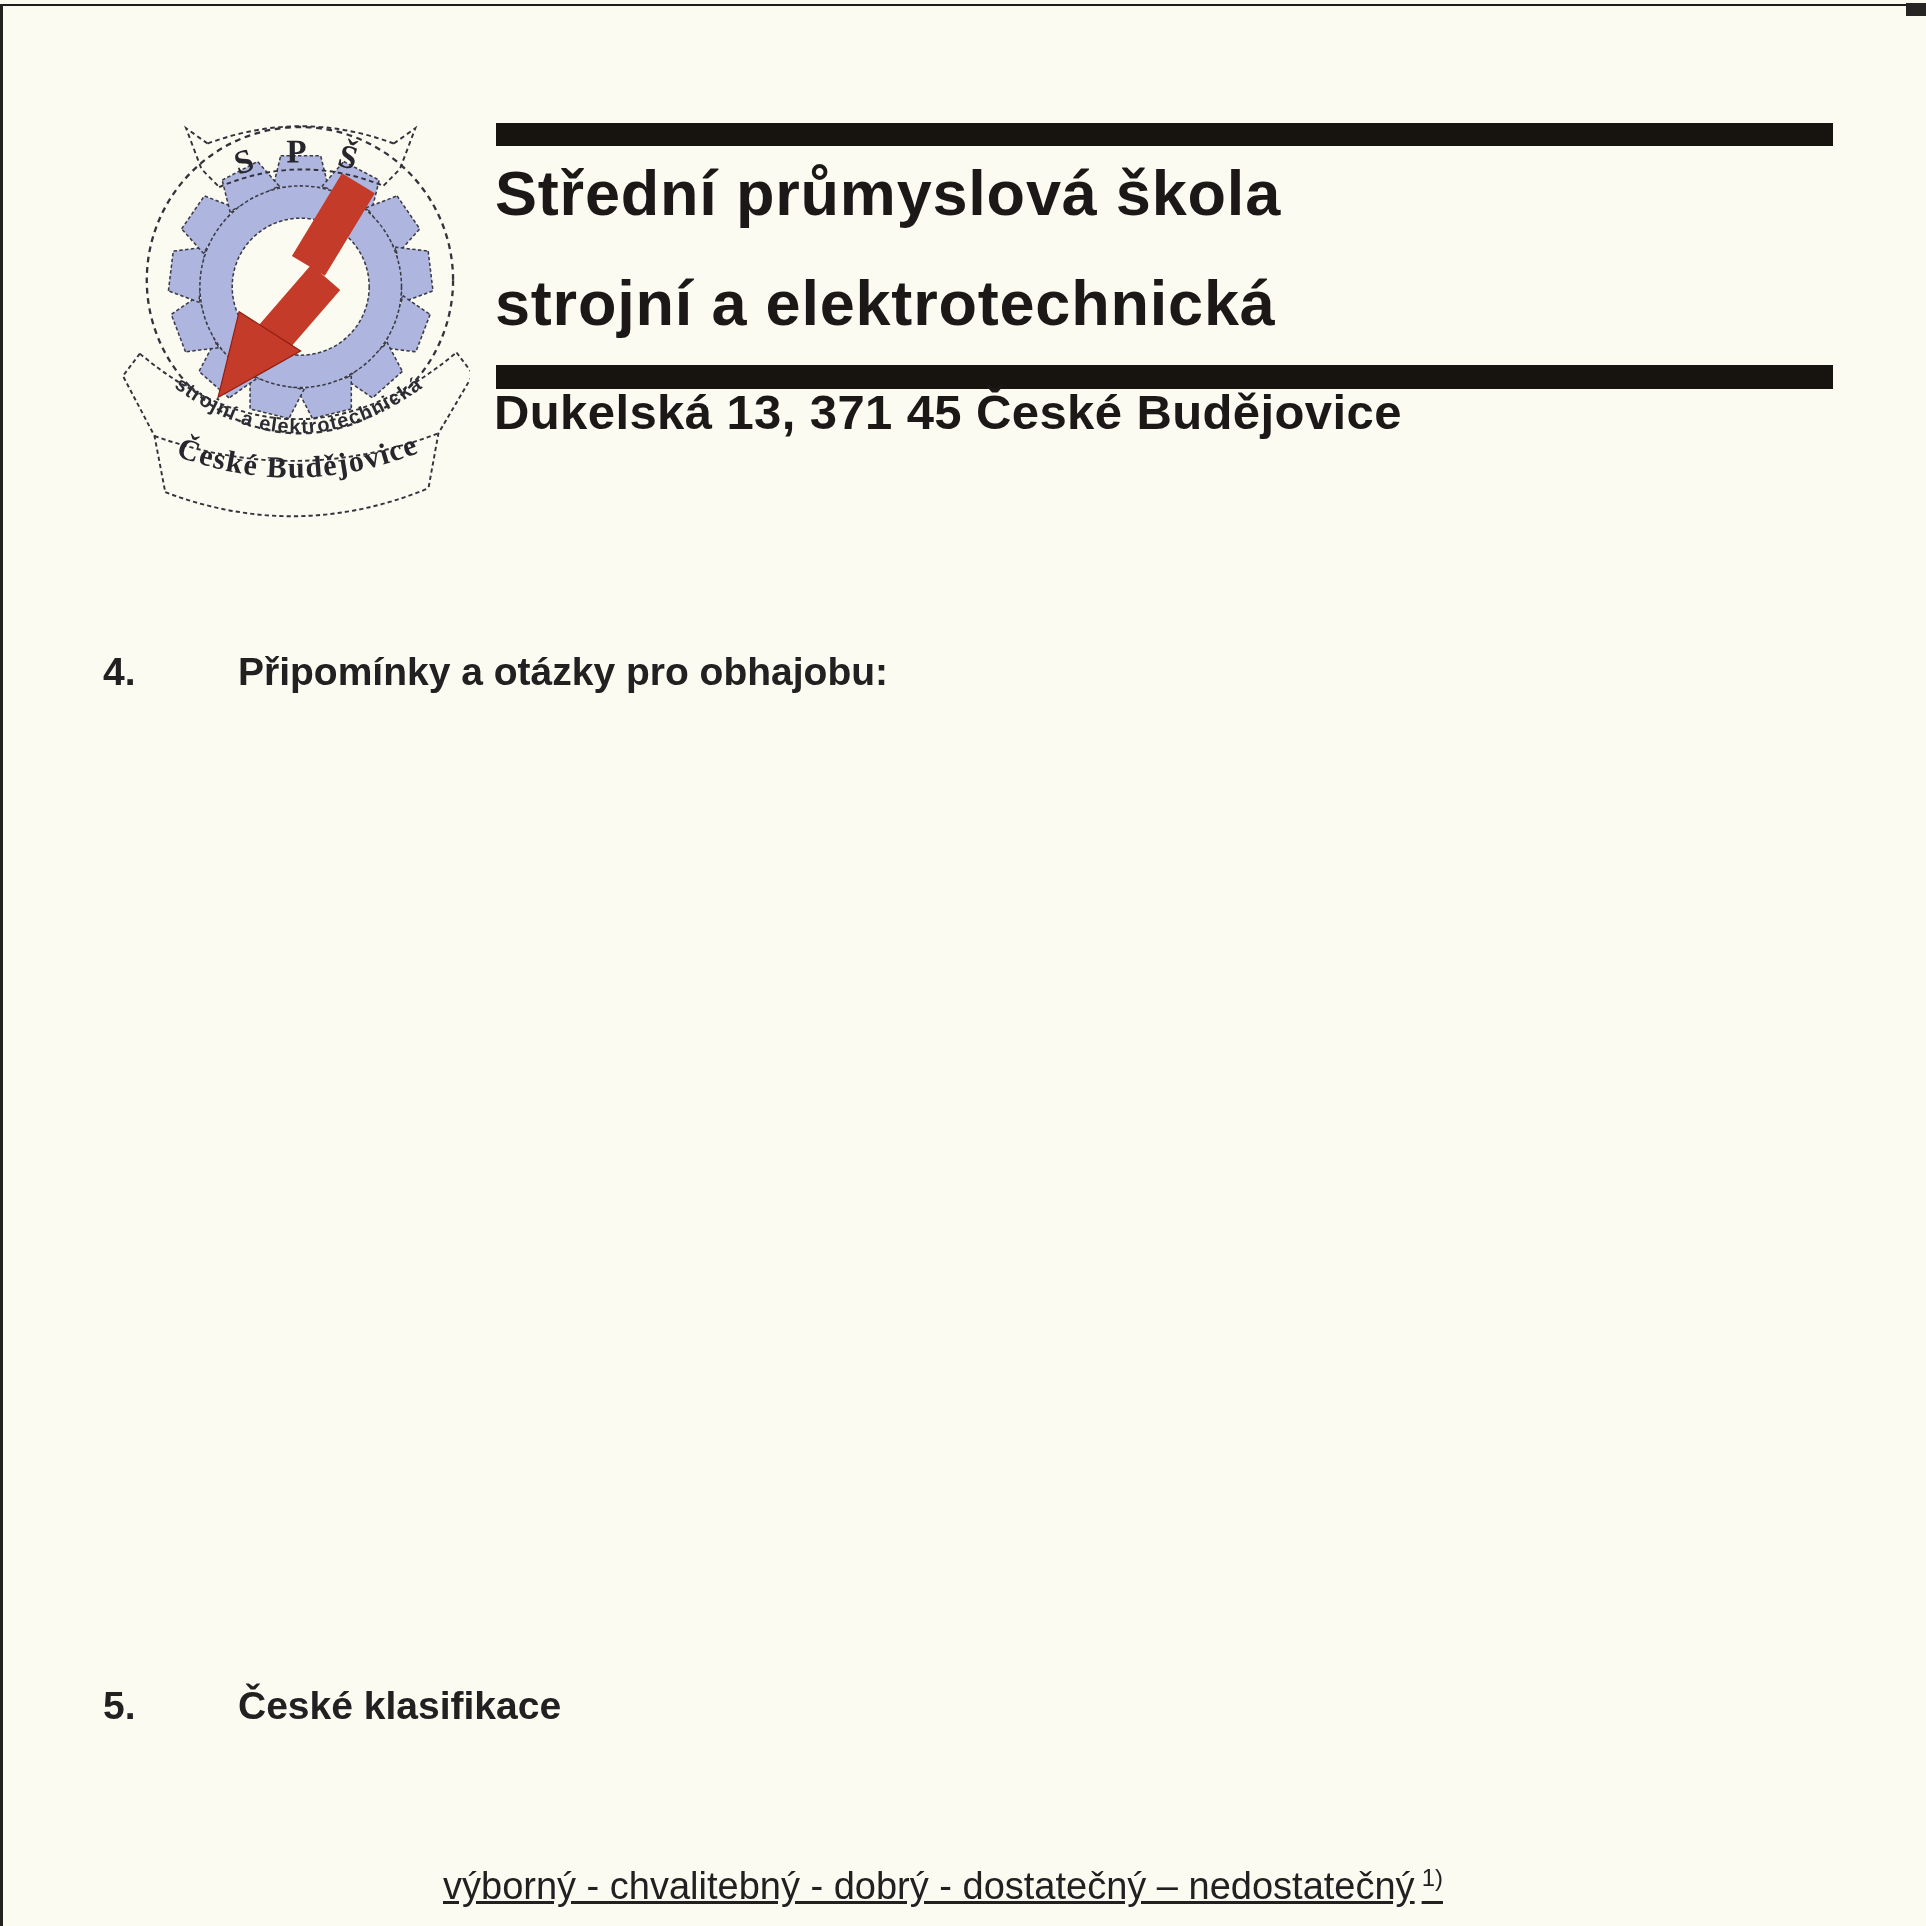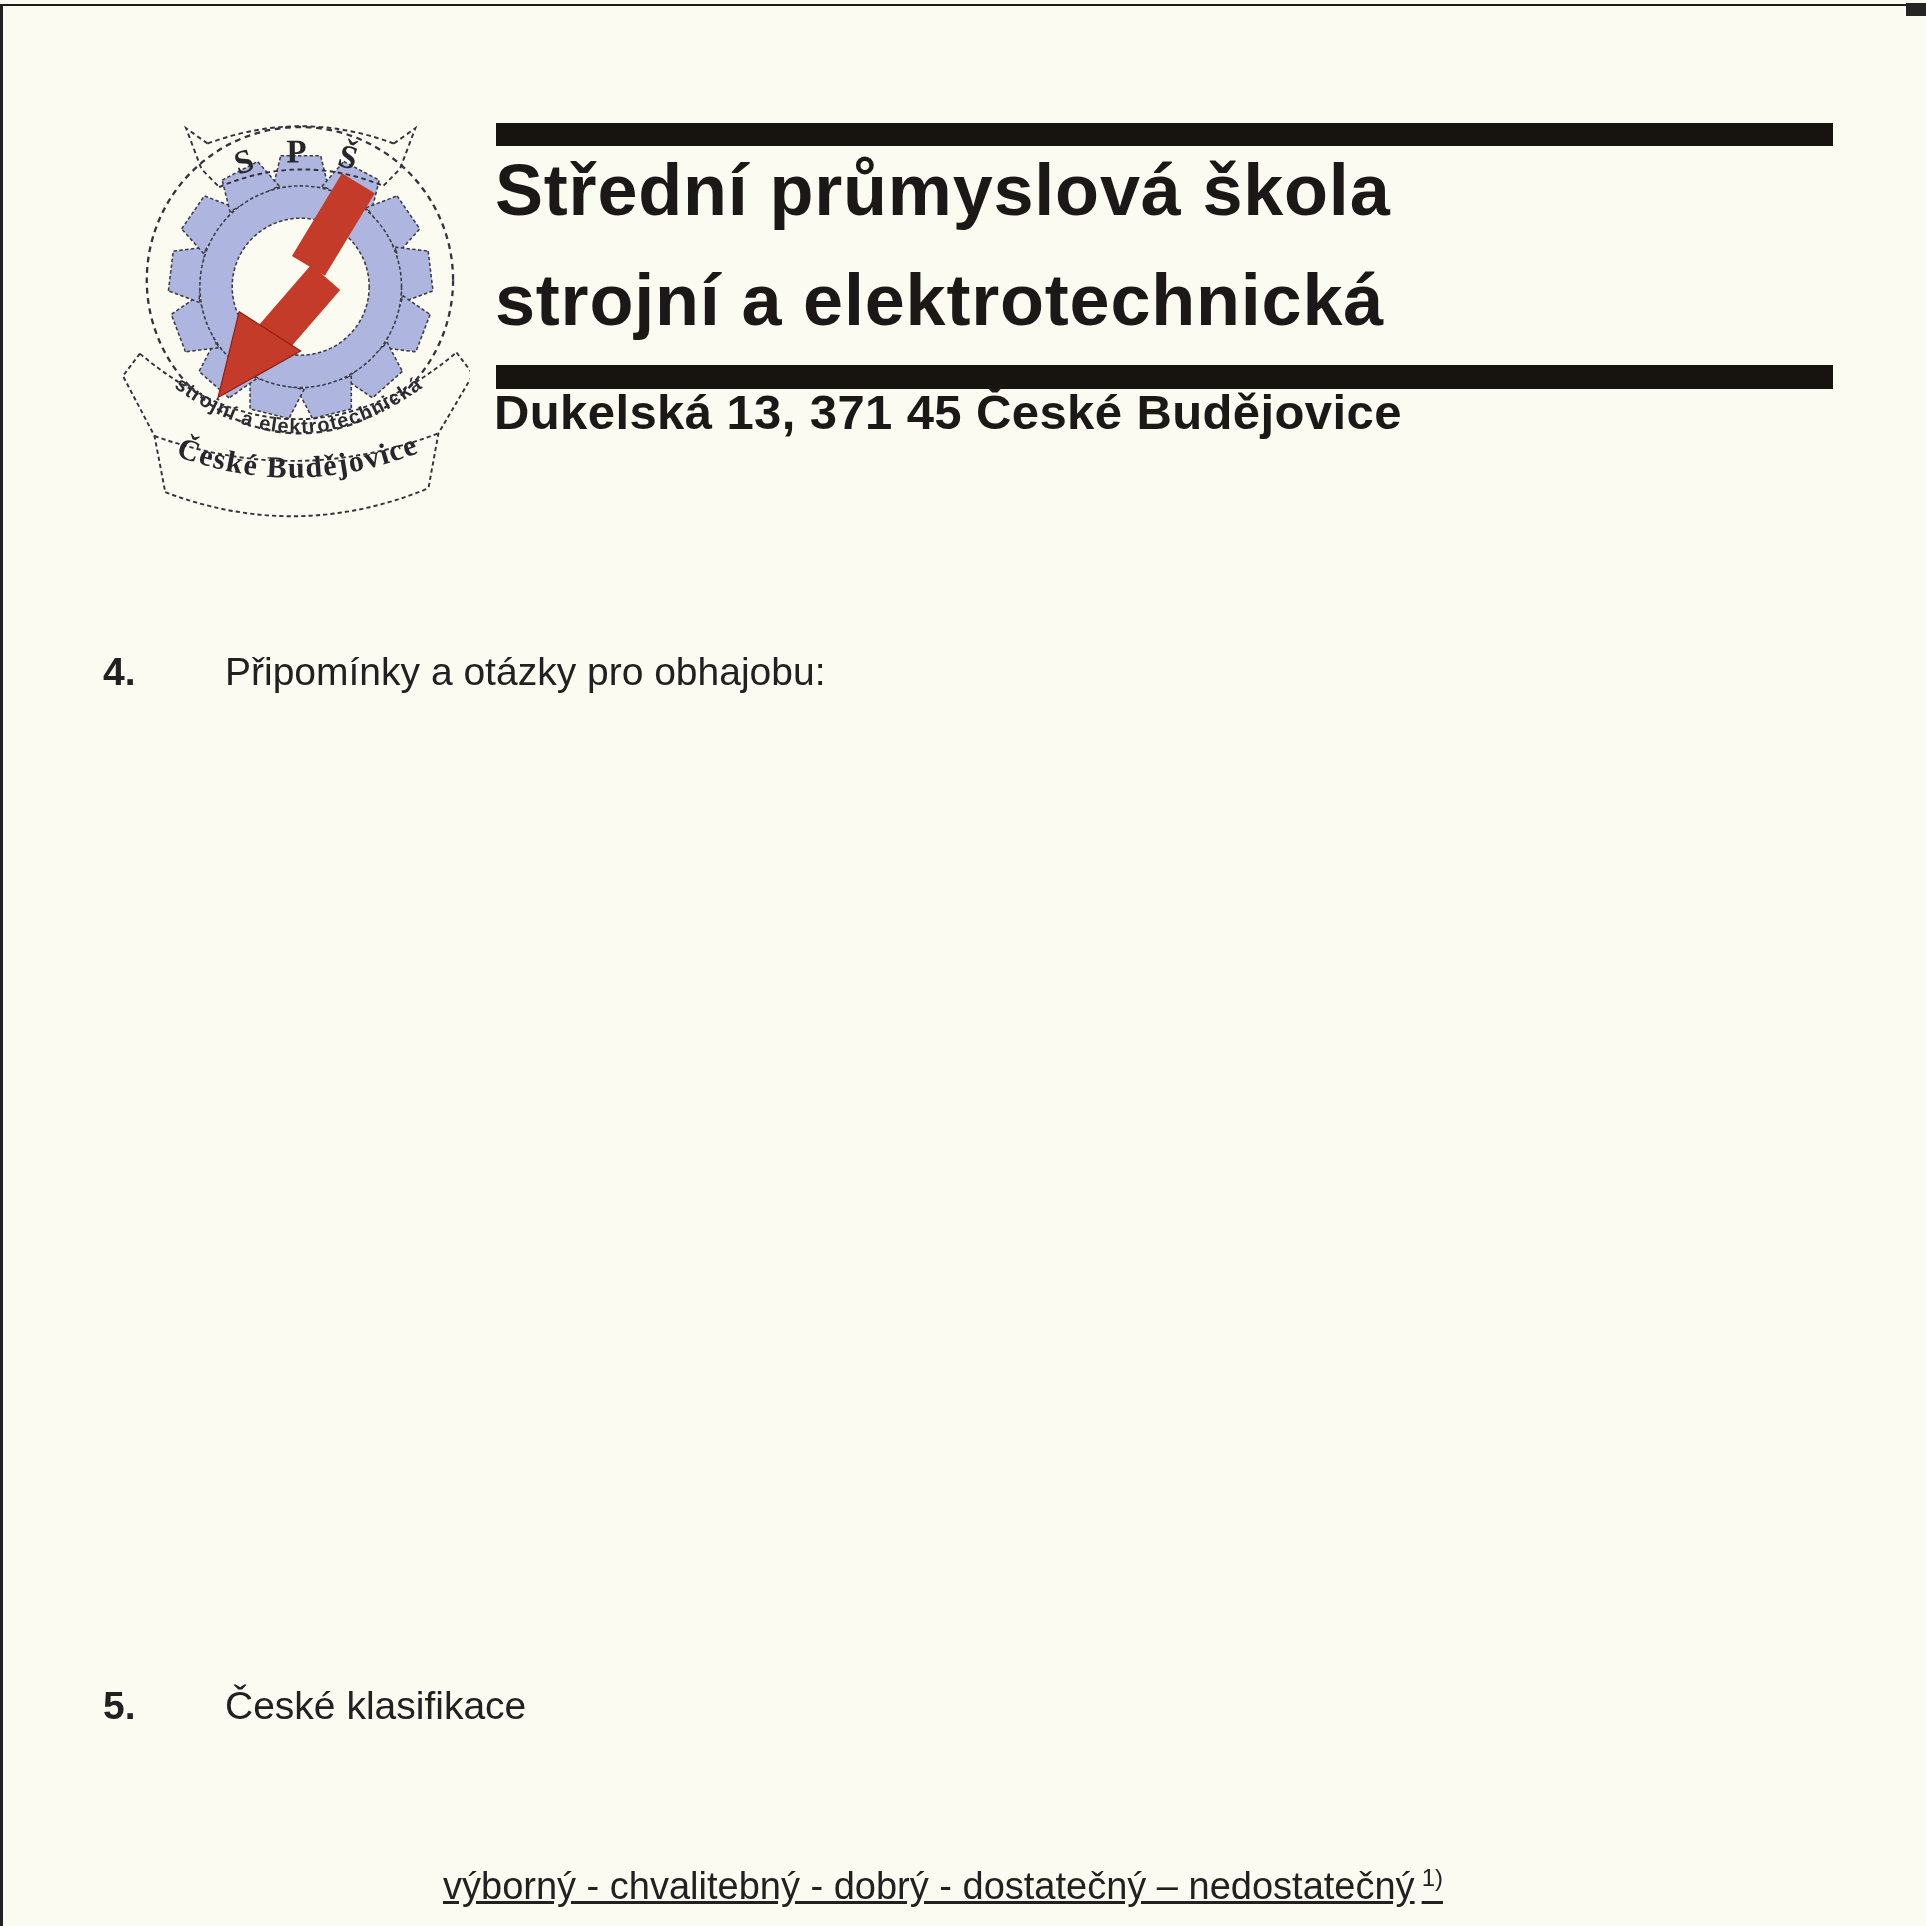--- a/index.html
+++ b/index.html
@@ -13,33 +13,33 @@
 
   
   .scan-top-line{left:0;top:3.5px;width:1907px;height:2.7px;background:#201e1b;}
   .scan-corner{left:1906px;top:3.1px;width:59px;height:13px;background:#262523;}
   .scan-left-strip{left:0;top:3.5px;width:3.1px;height:2650px;
     background:linear-gradient(180deg,#242220 0%,#242220 82%,rgba(36,34,32,0) 100%);}
 
   
   .bar1{left:496px;top:123px;width:1337px;height:23px;background:#17130f;}
   .bar2{left:496px;top:365px;width:1337px;height:24px;background:#17130f;}
-  .school-line{left:495px;font-size:72px;font-weight:bold;letter-spacing:0.8px;
-    line-height:1.1;color:#1b1817;}
+  .school-line{left:495px;font-size:63px;font-weight:bold;letter-spacing:0.8px;
+    line-height:1.1;color:#1b1817;margin-top:8px;}
   .school-line1{top:151px;}
   .school-line2{top:261px;}
   .address{left:494px;top:386px;font-size:49px;font-weight:bold;letter-spacing:0.4px;
     line-height:1.1;color:#1b1817;text-align:right;}
 
   
   .logo-svg{left:116px;top:104px;width:354px;height:420px;}
 
   
   .sec-num{left:103px;font-size:39px;font-weight:bold;line-height:1.15;}
-  .sec-title{left:225px;font-size:39px;font-weight:normal;line-height:1.15;}
+  .sec-title{left:238px;font-size:39px;font-weight:bold;line-height:1.15;}
   .sec4{top:650px;}
   .sec5{top:1684px;}
 
   
   .classification{left:443px;top:1864px;font-size:38px;line-height:1.15;text-decoration:underline;}
   .classification sup{font-size:24px;vertical-align:0.55em;margin-left:7px;}
 </style>
 </head>
 <body>
 

